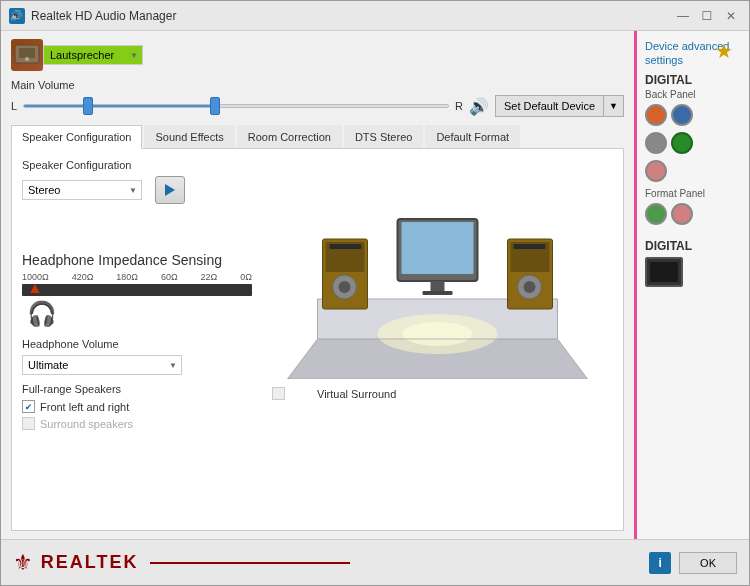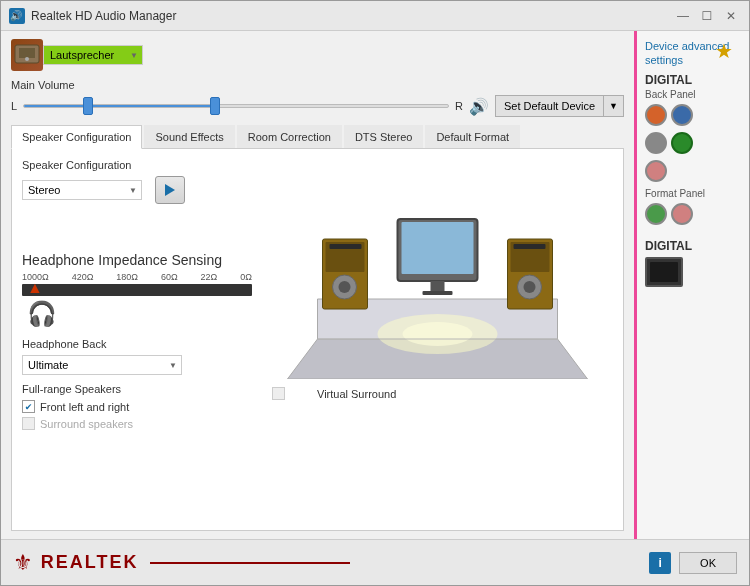--- a/index.html
+++ b/index.html
@@ -688,21 +688,21 @@
               <span>22Ω</span>
               <span>0Ω</span>
             </div>
             <div class="impedance-bar">
               <span class="impedance-marker">▲</span>
             </div>
             <span class="headphone-icon">🎧</span>
           </div>
 
           <div class="hp-power-section">
-            <div class="section-label">Headphone Back</div>
+            <div class="section-label">Headphone Volume</div>
             <div class="select-wrapper">
               <select class="config-select" style="min-width:160px;">
                 <option>Normal</option>
                 <option>High</option>
                 <option selected="">Ultimate</option>
               </select>
             </div>
           </div>
 
           <div class="fullrange-section">

